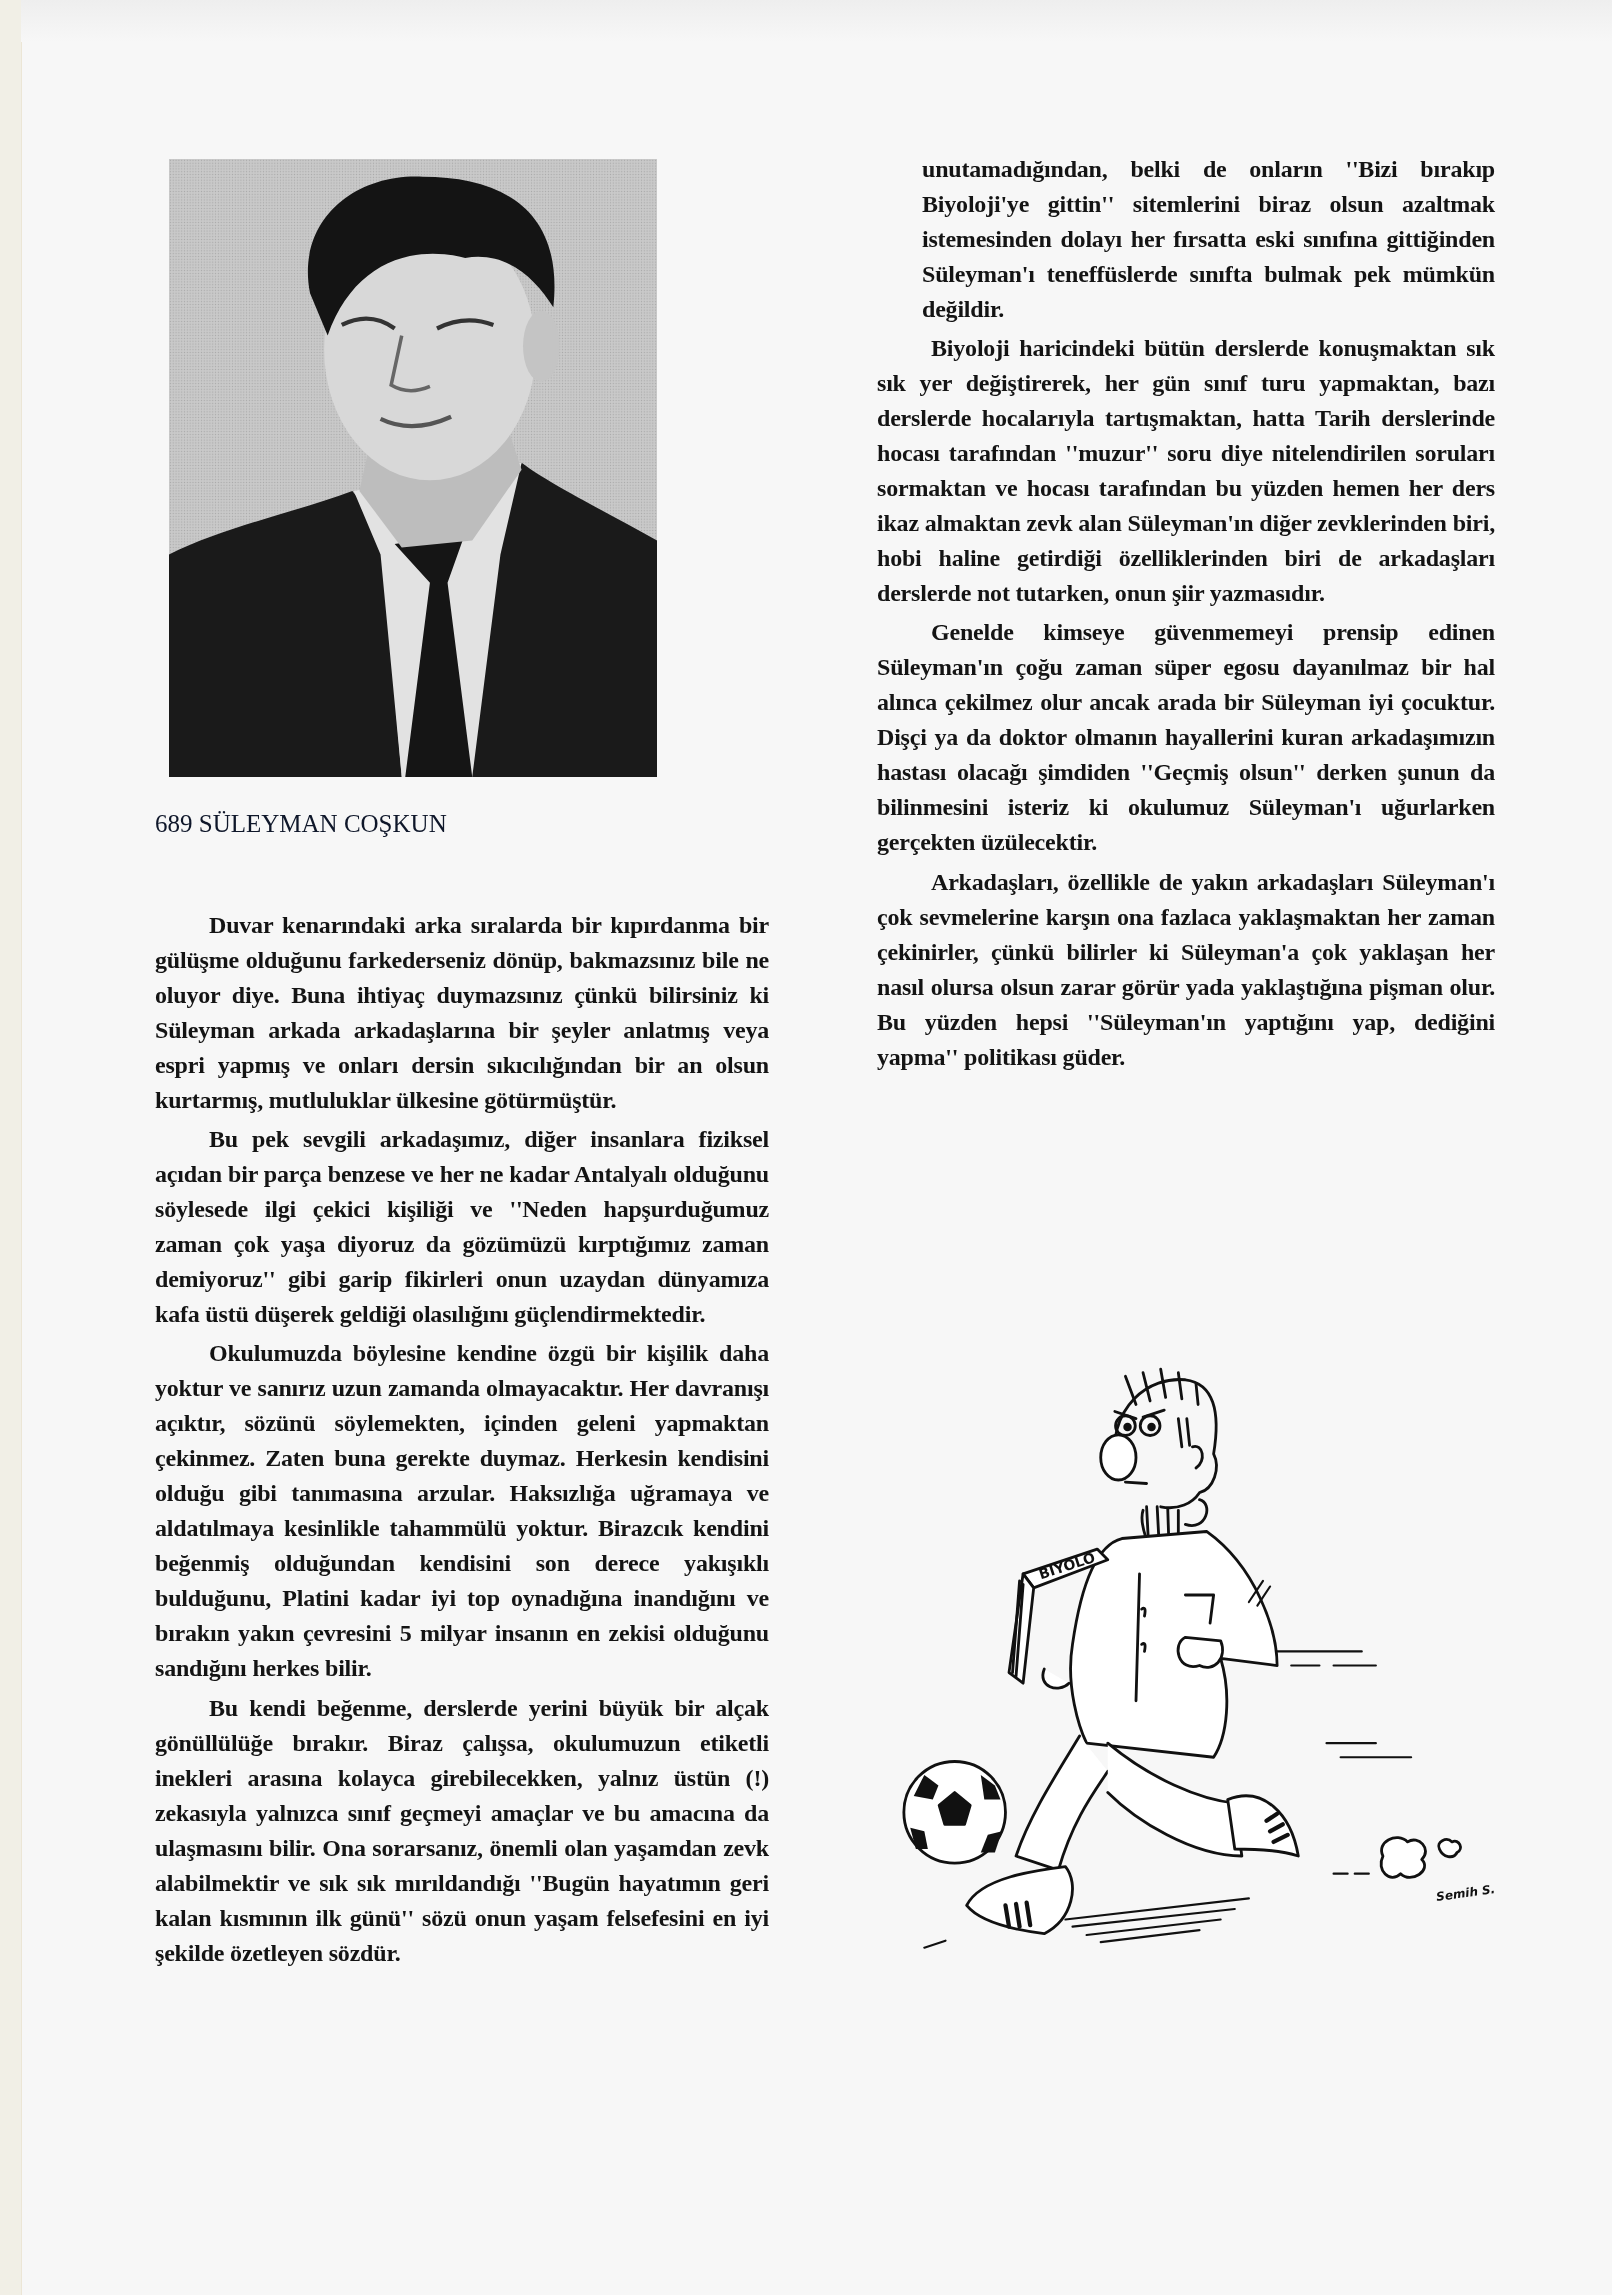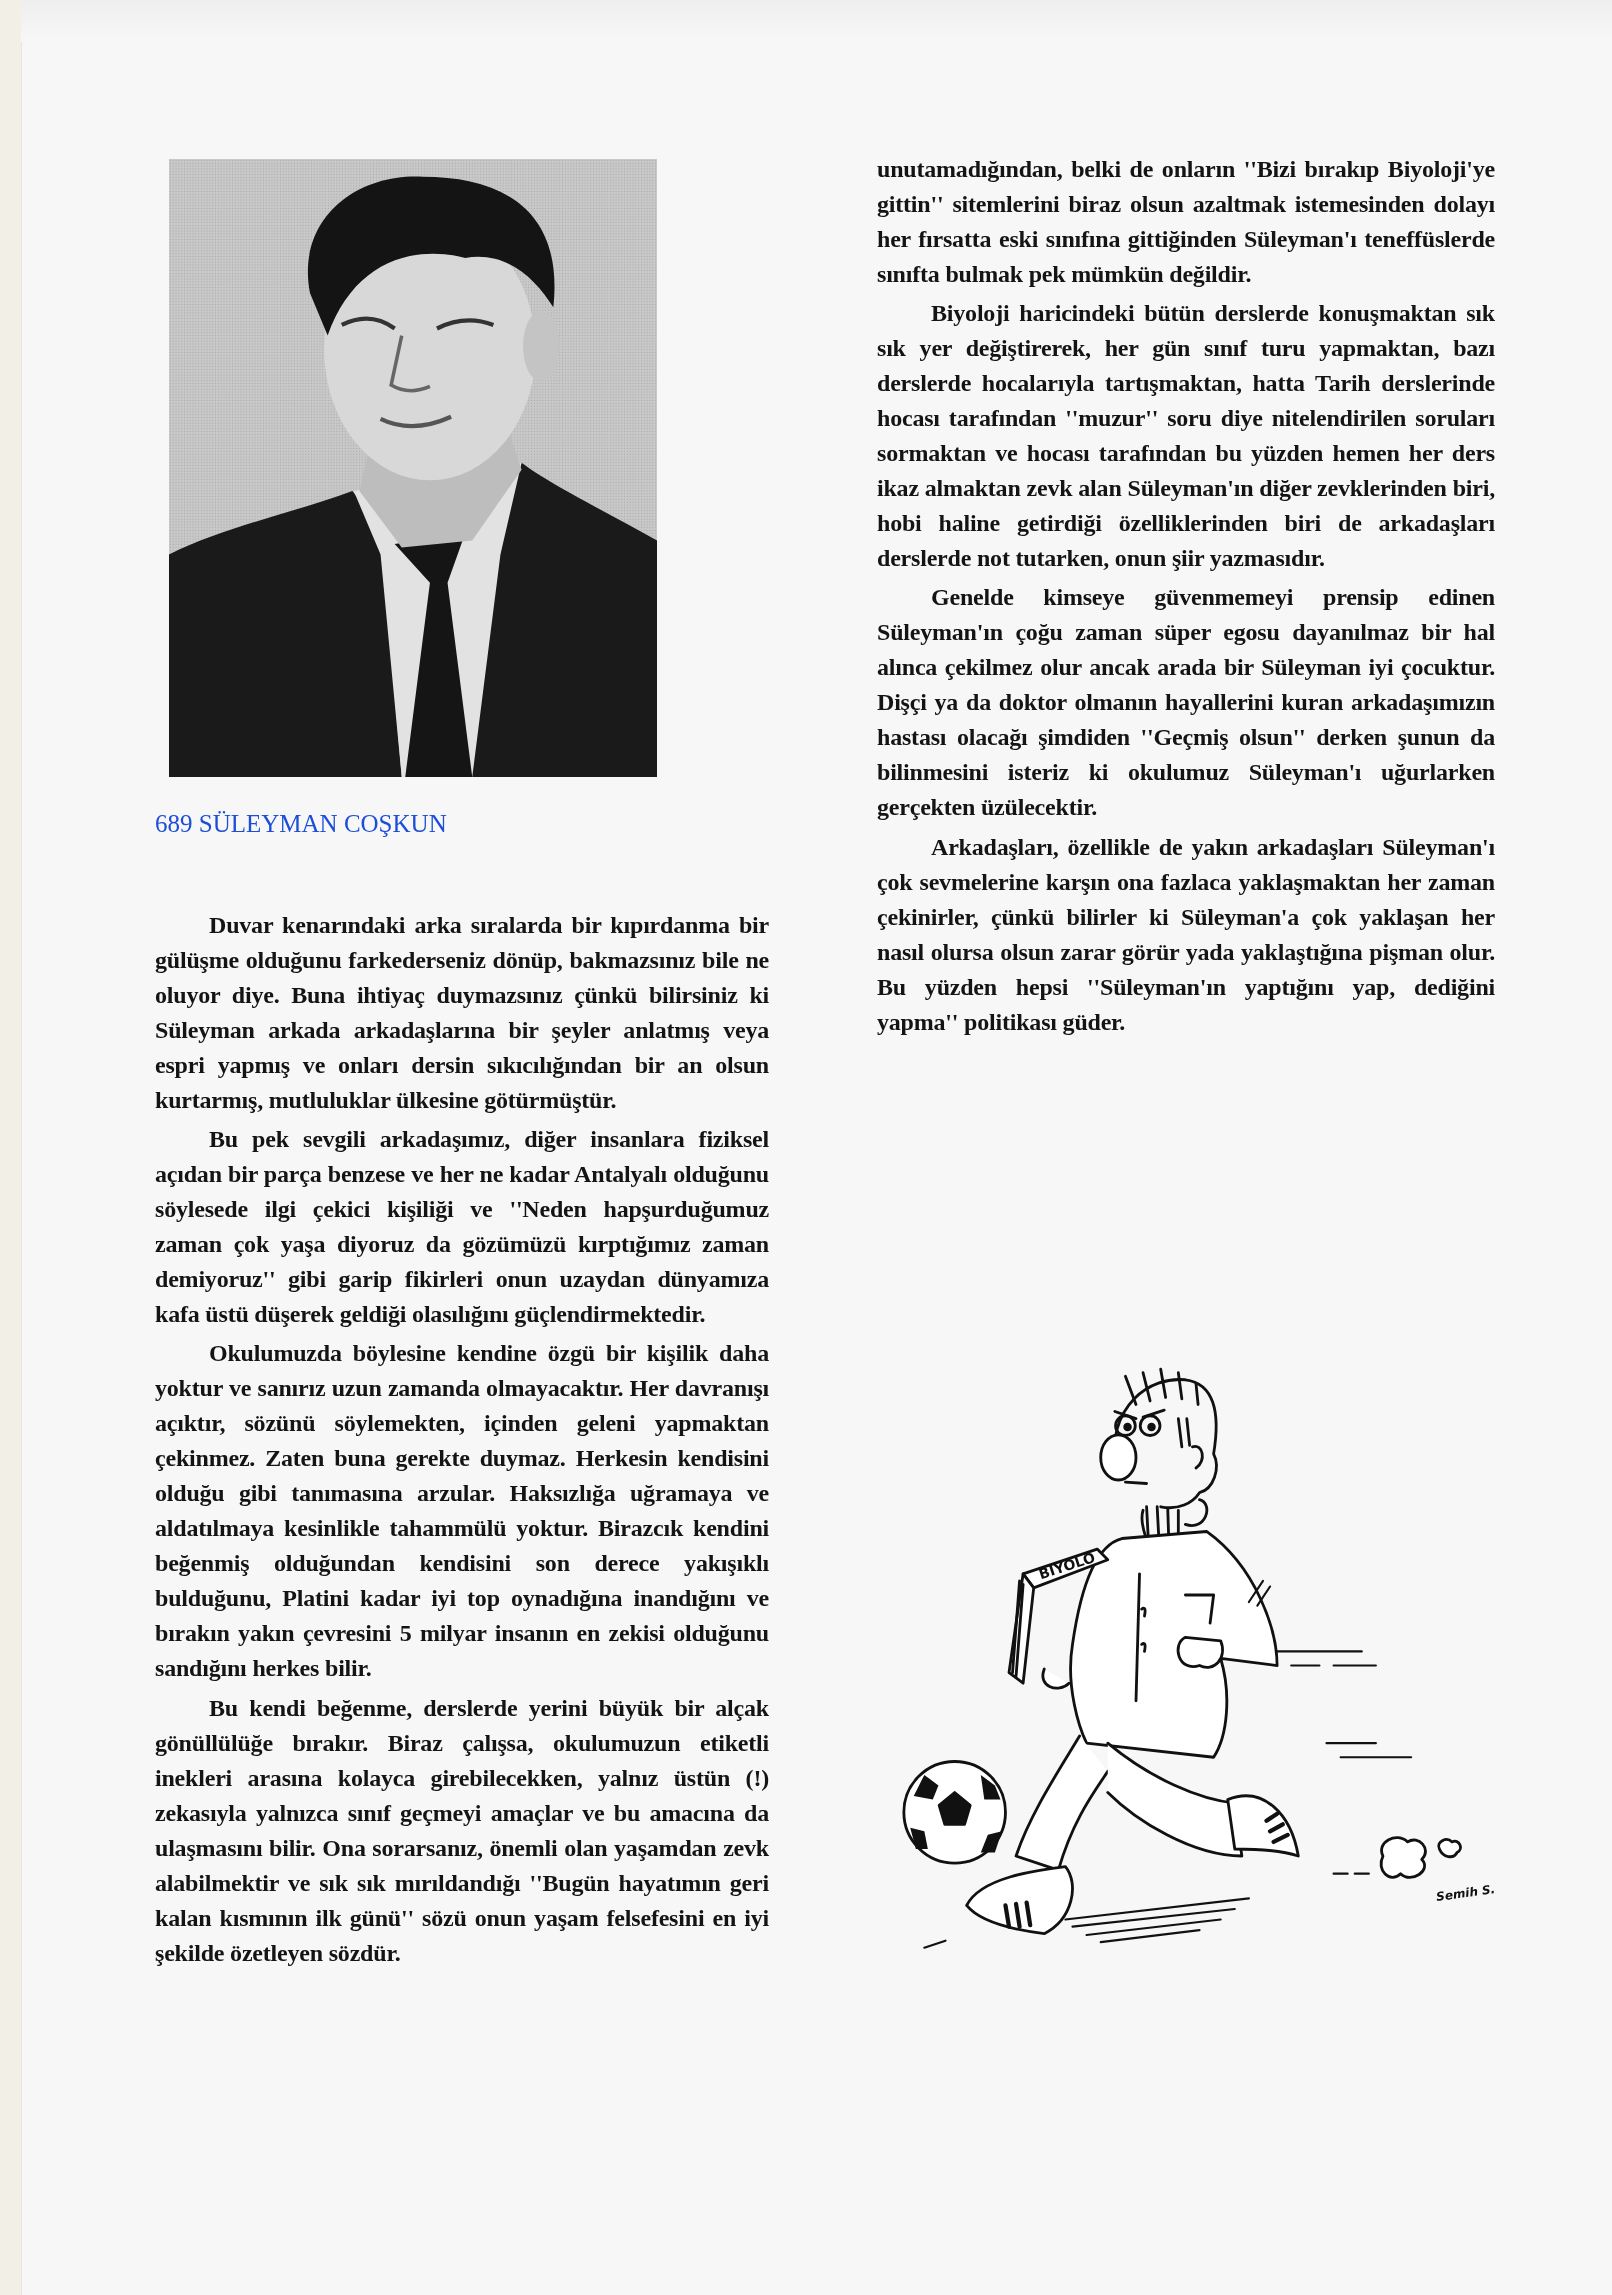--- a/index.html
+++ b/index.html
@@ -25,24 +25,24 @@
   .photo svg { width: 100%; height: 100%; display: block; }
 
   
   .col {
     position: absolute; font-weight: bold; font-size: 24px; line-height: 35px;
     text-align: justify; letter-spacing: -0.2px;
   }
   .col-left { left: 155px; top: 908px; width: 614px; }
   .col-right { left: 877px; top: 152px; width: 618px; }
   .col p { margin: 0 0 4.2px 0; text-indent: 54px; }
-  .col p.noindent { text-indent: 0; }
+  .col p.noindent { text-indent: 0; margin-left: 45px; }
   .heading {
     position: absolute; left: 155px; top: 810px; font-size: 25px;
-    font-weight: normal; letter-spacing: 0px; color: #1d4ed8;
+    font-weight: normal; letter-spacing: 0px; color: #0f172a;
   }
 
   
   .cartoon { position: absolute; left: 882px; top: 1362px; width: 635px; height: 600px; }
   .cartoon svg { width: 100%; height: 100%; display: block; }
   .signature {
     position: absolute; left: 1436px; top: 1886px; font-family: "DejaVu Sans", sans-serif;
     font-style: italic; font-weight: bold; font-size: 12px; color: #111;
     transform: rotate(-8deg);
   }

